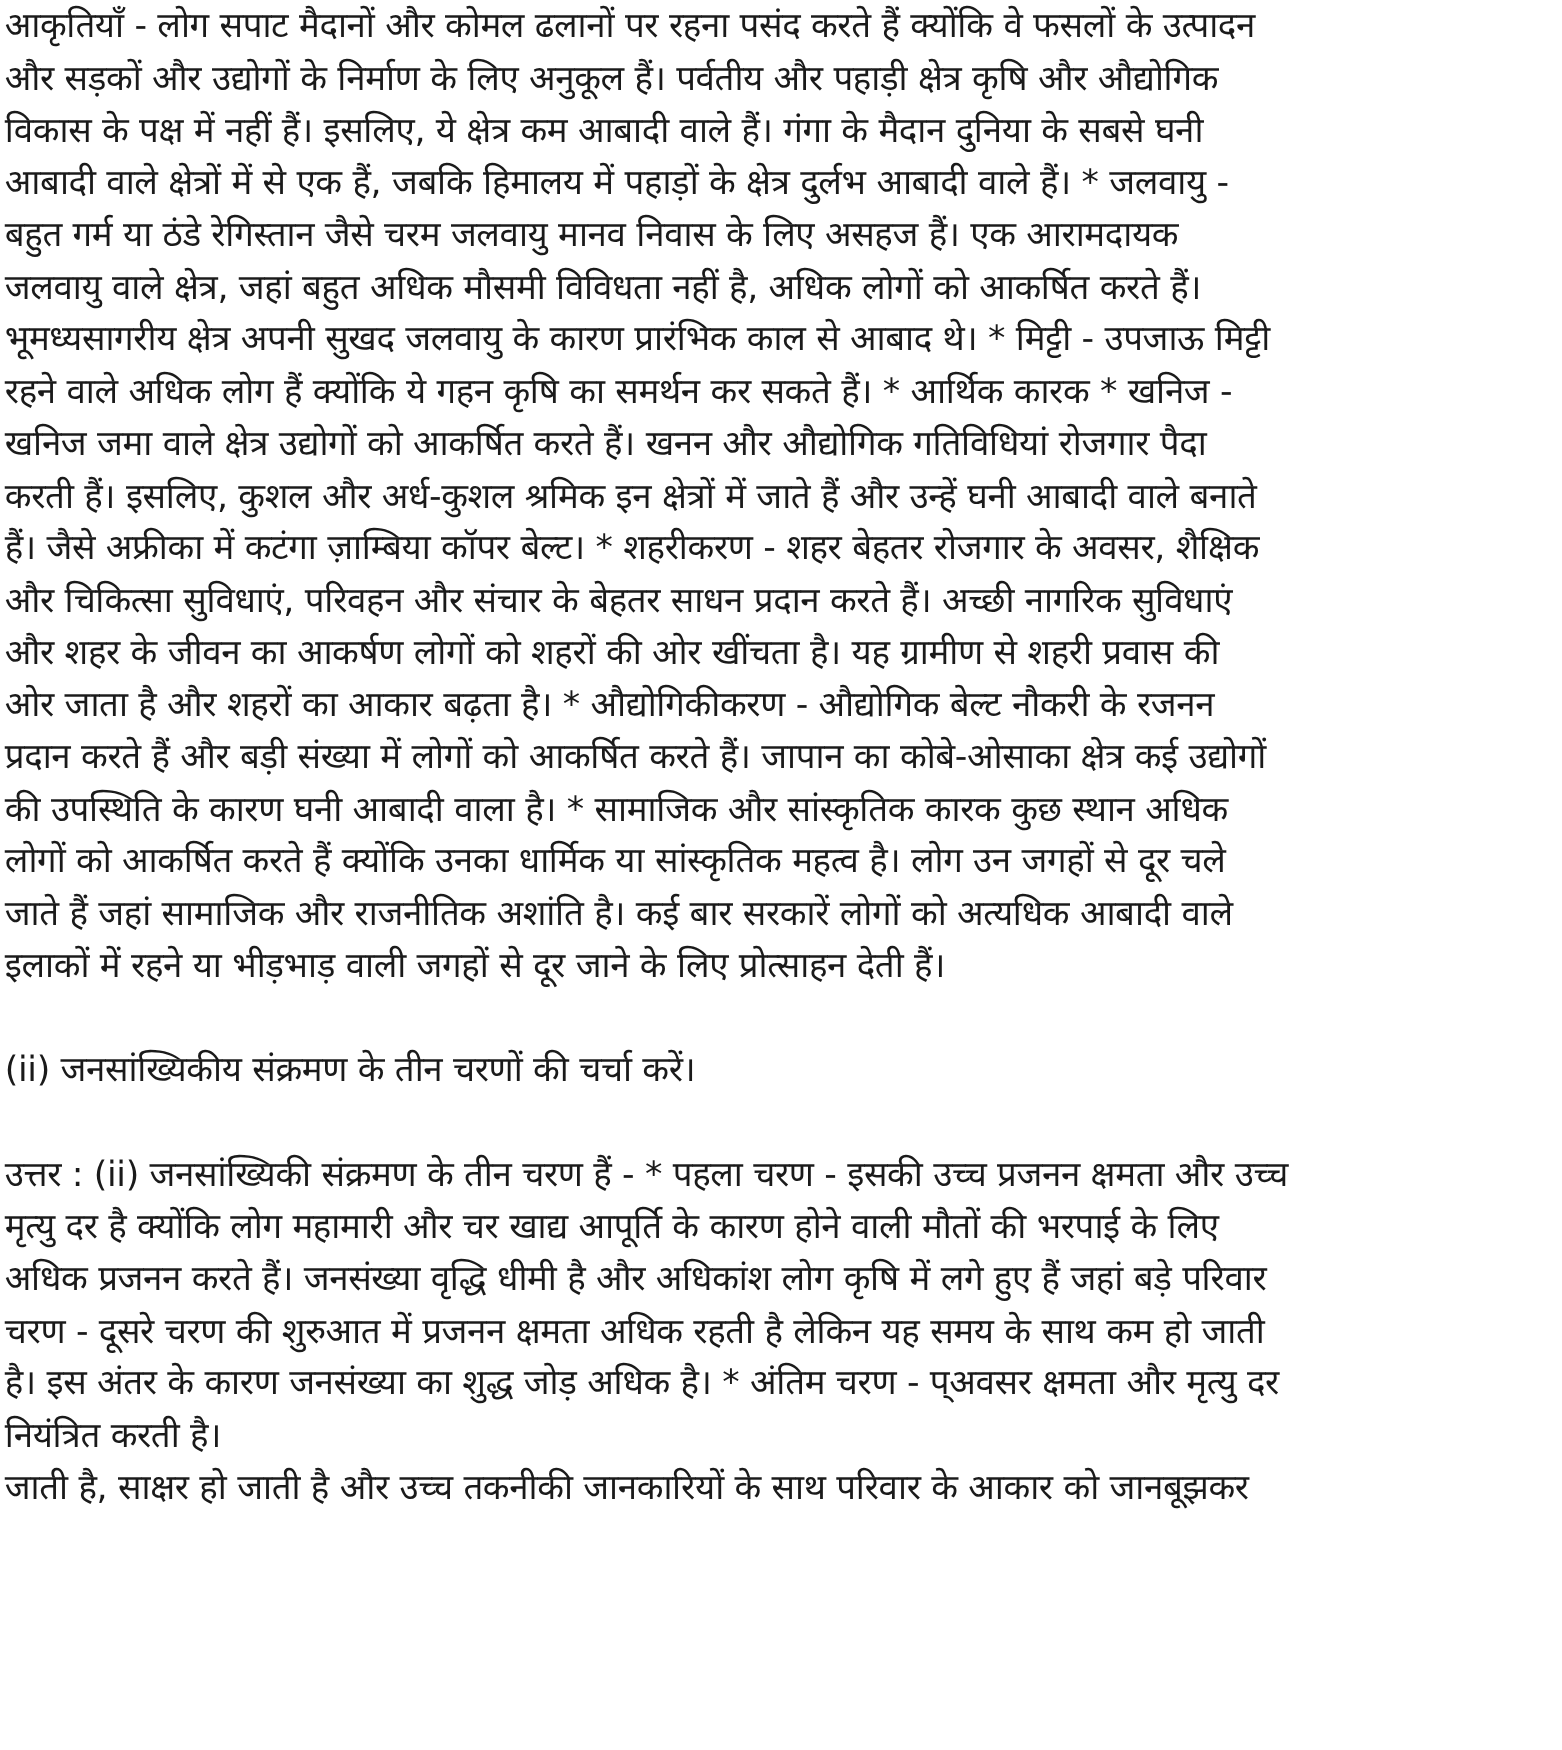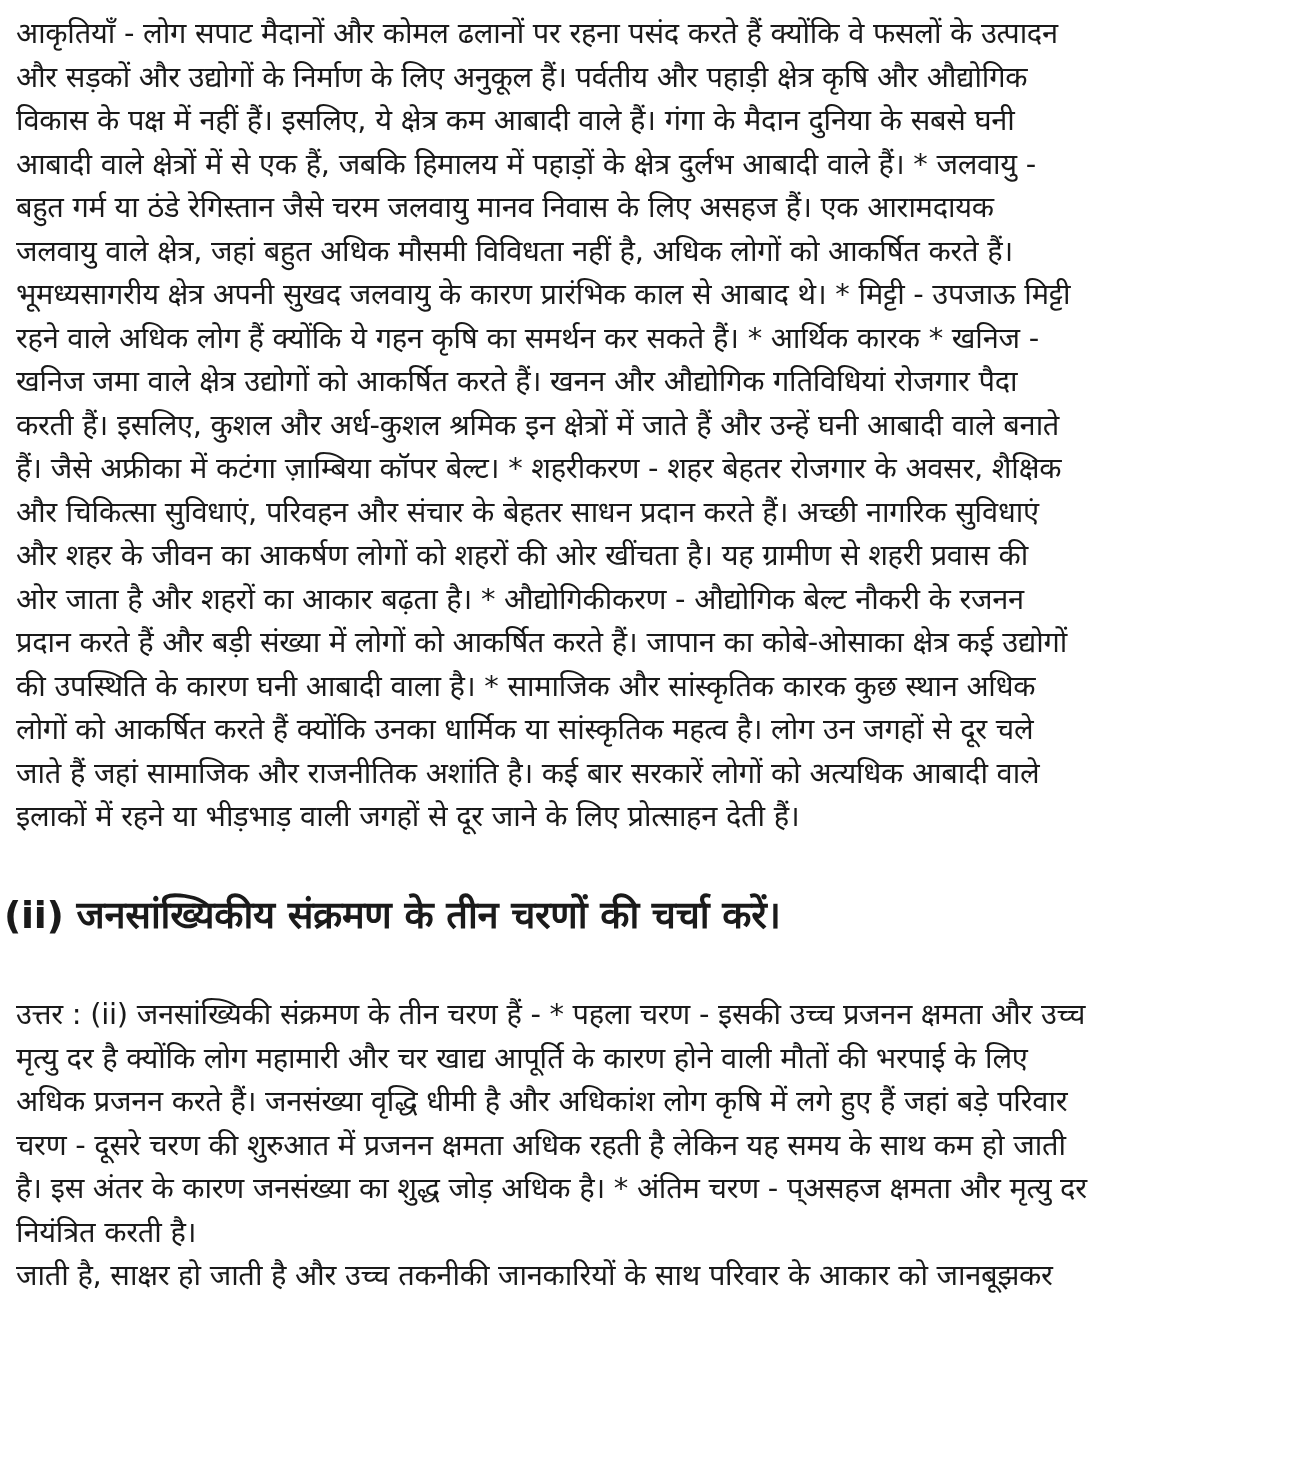--- a/index.html
+++ b/index.html
@@ -17,40 +17,40 @@
   }
   .page {
     position: absolute;
     left: 0;
     top: 0;
     width: 1302px;
     padding: 0 0 0 4px;
     box-sizing: border-box;
   }
   .para {
-    margin: 12px;
+    margin: 0;
   }
   .line {
     display: block;
     white-space: nowrap;
     font-size: 29px;
     line-height: 43.5px;
     height: 43.5px;
     letter-spacing: -0.3px;
   }
   .spacer {
     height: 43.5px;
   }
   .question {
     display: block;
     white-space: nowrap;
-    font-size: 38px;
+    font-size: 29px;
     line-height: 43.5px;
     height: 43.5px;
-    font-weight: bold;
+    font-weight: normal;
     letter-spacing: -0.3px;
   }
   .answer-label {
     font-weight: normal;
   }
 </style>
 </head>
 <body>
 
 <div class="page">
@@ -81,18 +81,18 @@
 
   <div class="question">(ii) जनसांख्यिकीय संक्रमण के तीन चरणों की चर्चा करें।</div>
 
   <div class="spacer"></div>
 
   <div class="para">
     <span class="line"><span class="answer-label">उत्तर :</span><span> (ii) जनसांख्यिकी संक्रमण के तीन चरण हैं - * पहला चरण - इसकी उच्च प्रजनन क्षमता और उच्च</span></span>
     <span class="line">मृत्यु दर है क्योंकि लोग महामारी और चर खाद्य आपूर्ति के कारण होने वाली मौतों की भरपाई के लिए</span>
     <span class="line">अधिक प्रजनन करते हैं। जनसंख्या वृद्धि धीमी है और अधिकांश लोग कृषि में लगे हुए हैं जहां बड़े परिवार</span>
     <span class="line">चरण - दूसरे चरण की शुरुआत में प्रजनन क्षमता अधिक रहती है लेकिन यह समय के साथ कम हो जाती</span>
-    <span class="line">है। इस अंतर के कारण जनसंख्या का शुद्ध जोड़ अधिक है। * अंतिम चरण - प्असहज क्षमता और मृत्यु दर</span>
+    <span class="line">है। इस अंतर के कारण जनसंख्या का शुद्ध जोड़ अधिक है। * अंतिम चरण - प्अवसर क्षमता और मृत्यु दर</span>
     <span class="line">नियंत्रित करती है।</span>
     <span class="line">जाती है, साक्षर हो जाती है और उच्च तकनीकी जानकारियों के साथ परिवार के आकार को जानबूझकर</span>
   </div>
 
 </div>
 
 </body></html>

